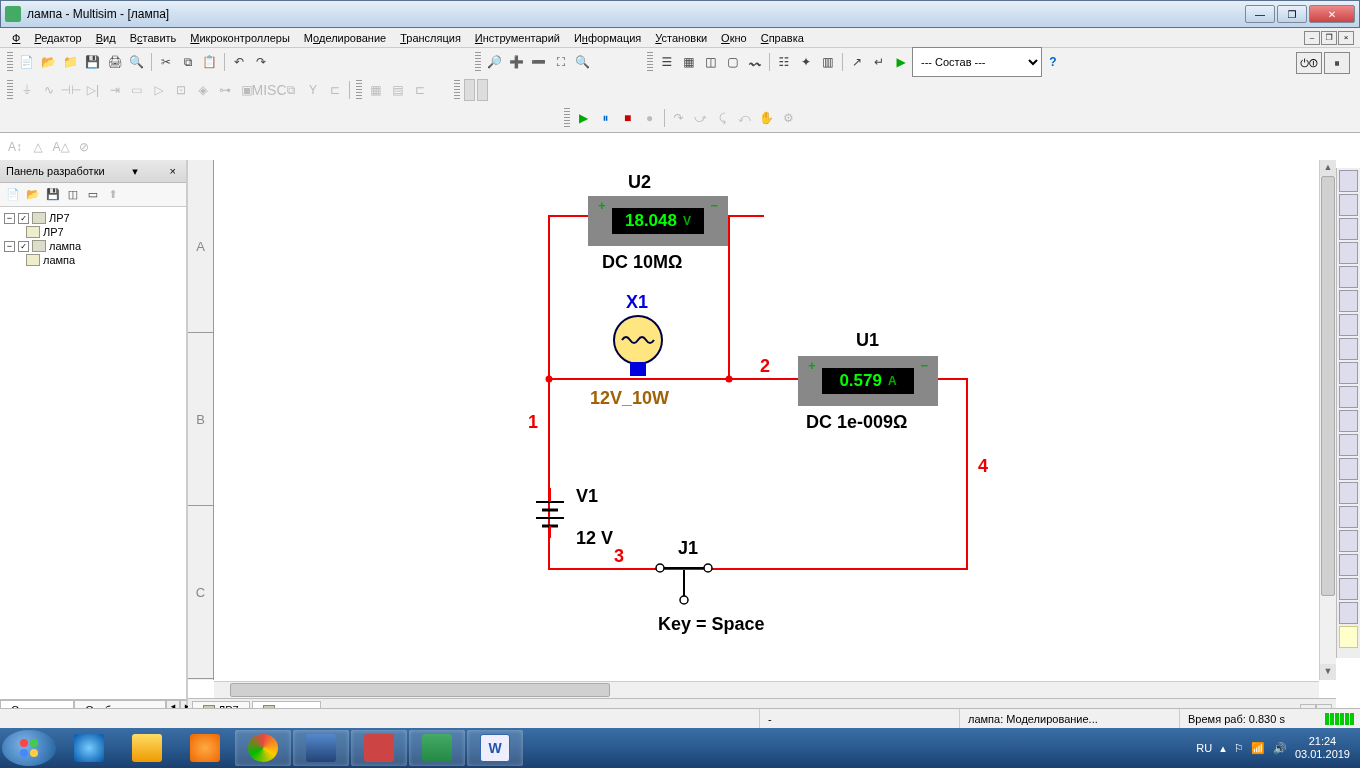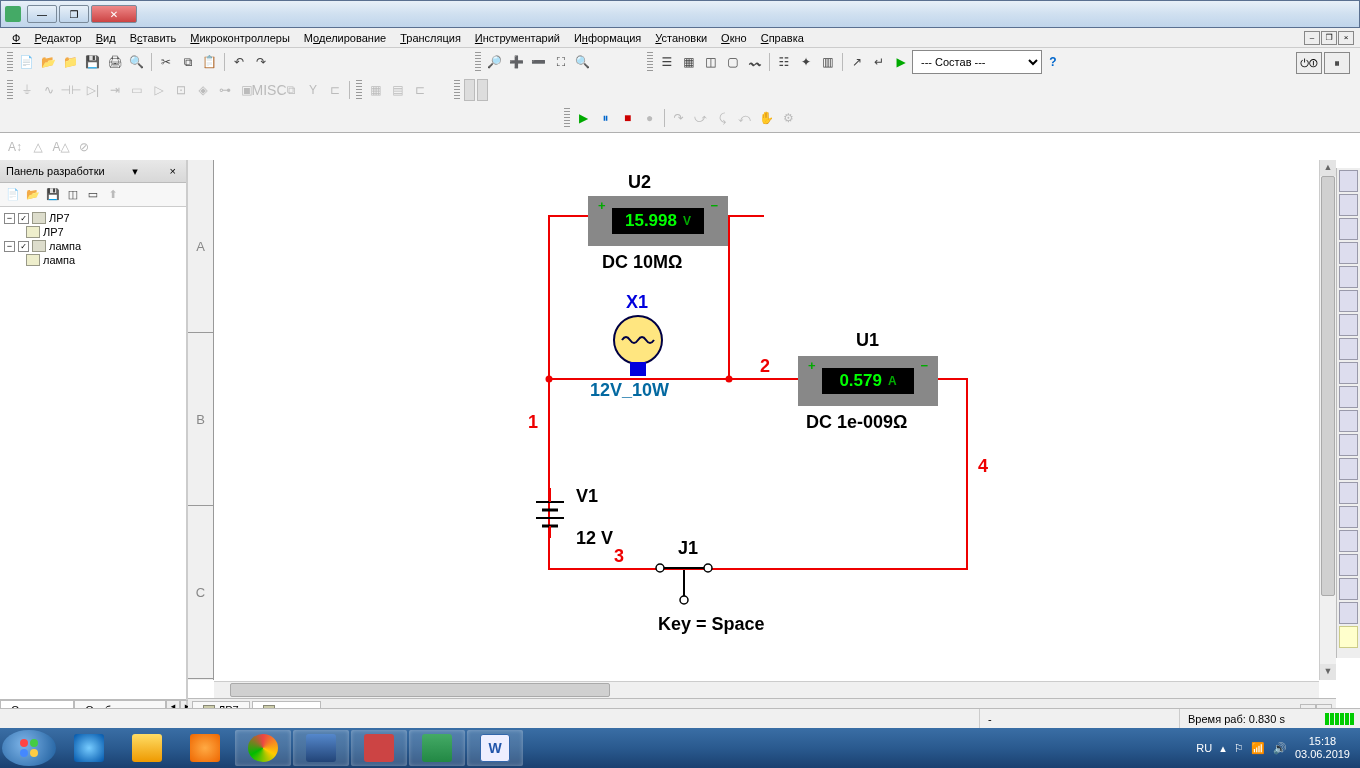--- a/index.html
+++ b/index.html
@@ -20,21 +20,21 @@
 .mdi-btns { margin-left: auto; display: flex; gap: 1px; }
 .mdi-btns div { width: 16px; height: 14px; border: 1px solid #888; background: #eee; font-size: 8px; display: flex; align-items: center; justify-content: center; }
 
 
 .toolbars { background: #f2f2f2; border-bottom: 1px solid #b0b0b0; }
 .tb-row { display: flex; align-items: center; height: 28px; padding: 0 4px; gap: 0; }
 .tb-grip { width: 6px; height: 20px; background: repeating-linear-gradient(#999 0 1px, transparent 1px 3px); margin: 0 3px; }
 .tb-btn { width: 22px; height: 22px; display: flex; align-items: center; justify-content: center; font-size: 12px; color: #444; border: 1px solid transparent; }
 .tb-btn.disabled { color: #bbb; }
 .tb-sep { width: 1px; height: 18px; background: #bbb; margin: 0 3px; }
-.tb-select { border: 1px solid #888; background: #fff; height: 24px; font-size: 11px; padding: 0 4px; }
+.tb-select { border: 1px solid #888; background: #fff; height: 30px; font-size: 11px; padding: 0 4px; }
 
 
 .main-area { display: flex; height: 560px; }
 .sidepanel { width: 188px; border-right: 2px solid #ccc; display: flex; flex-direction: column; background: #f7f7f7; }
 .sp-title { background: linear-gradient(#e8e8e8,#d8d8d8); height: 18px; padding: 11px 6px; font-size: 11px; display: flex; align-items: center; border-bottom: 1px solid #bbb; }
 .sp-title .x { margin-left: auto; padding: 0 4px; }
 .sp-toolbar { height: 24px; display: flex; align-items: center; padding: 2px 4px; gap: 2px; border-bottom: 1px solid #ccc; }
 .sp-toolbar .tb-btn { width: 18px; height: 18px; font-size: 11px; }
 .sp-tree { flex: 1; background: #fff; padding: 4px; font-size: 11px; }
 .tree-node { display: flex; align-items: center; gap: 3px; padding: 1px 0; }
@@ -99,20 +99,21 @@
 
 
 .sim-ctrl { position: absolute; right: 10px; top: 52px; display: flex; gap: 2px; }
 .sim-ctrl .b { width: 26px; height: 22px; border: 1px solid #888; background: #eee; display: flex; align-items: center; justify-content: center; }
 </style>
 </head>
 <body>
 
 <div class="titlebar">
   <div class="app-icon"></div>
+  <div class="title">лампа - Multisim - [лампа]</div>
   <div class="win-btns">
     <div class="win-btn">—</div>
     <div class="win-btn">❐</div>
     <div class="win-btn close">✕</div>
   </div>
 </div>
 
 <div class="menubar">
   <div class="menu-item"><span class="u">Ф</span><span></span></div>
   <div class="menu-item"><span class="u">Р</span>едактор</div>
@@ -303,33 +304,33 @@
       <div class="wire" style="left:360px;top:218px;width:2px;height:192px"></div>
 
       <div class="node" style="left:361px;top:219px"></div>
       <div class="node" style="left:541px;top:219px"></div>
 
       <div class="complabel" style="left:440px;top:12px">U2</div>
       <div class="meter" style="left:400px;top:36px">
         <span class="sign" style="left:10px">+</span>
           <span class="sign" style="right:10px">−</span>
         <div class="disp">
-            <span>15.998</span>
+            <span>18.048</span>
             <span class="unit">V</span>
           </div>
       </div>
       <div class="complabel" style="left:414px;top:92px">DC  10MΩ</div>
 
       <div class="complabel" style="left:438px;top:132px;color:#00d">X1</div>
       <svg class="bulb-svg" style="left:420px;top:152px" width="60" height="70">
         <circle cx="30" cy="28" r="24" fill="#ffe680" stroke="#004" stroke-width="2"></circle>
         <path d="M14 28 q4 -6 8 0 q4 6 8 0 q4 -6 8 0 q4 6 8 0" fill="none" stroke="#004" stroke-width="2"></path>
         <rect x="22" y="50" width="16" height="14" fill="#00d"></rect>
       </svg>
-      <div class="complabel" style="left:402px;top:220px;color:#0369a1">12V_10W</div>
+      <div class="complabel" style="left:402px;top:228px;color:#a16207">12V_10W</div>
 
       <div class="complabel" style="left:668px;top:170px">U1</div>
       <div class="meter" style="left:610px;top:196px">
         <span class="sign" style="left:10px">+</span>
           <span class="sign" style="right:10px">−</span>
         <div class="disp">
             <span>0.579</span>
             <span class="unit">A</span>
           </div>
       </div>
@@ -406,20 +407,21 @@
   <div class="ib"></div>
   <div class="ib"></div>
   <div class="ib"></div>
   <div class="ib"></div>
   <div class="ib hl"></div>
 </div>
 
 <div class="statusbar">
   <div style="flex:1"></div>
   <div class="cell" style="width:200px">-</div>
+  <div class="cell" style="width:220px">лампа: Моделирование...</div>
   <div class="cell" style="width:140px">Время раб: 0.830 s</div>
   <div class="bars">
       <div></div>
       <div></div>
       <div></div>
       <div></div>
       <div></div>
       <div></div>
     </div>
 </div>
@@ -457,17 +459,17 @@
   <div class="tb-app active">
       <div class="ico" style="background:#eef;border:1px solid #36a;display:flex;align-items:center;justify-content:center;color:#25a;font-weight:bold;font-size:14px">W</div>
     </div>
   <div class="tray">
     <span>RU</span>
     <span>▴</span>
     <span>⚐</span>
     <span>📶</span>
     <span>🔊</span>
     <div class="clock">
-      <div>15:18</div>
-        <div>03.06.2019</div>
+      <div>21:24</div>
+        <div>03.01.2019</div>
     </div>
   </div>
 </div>
 
 </body></html>

